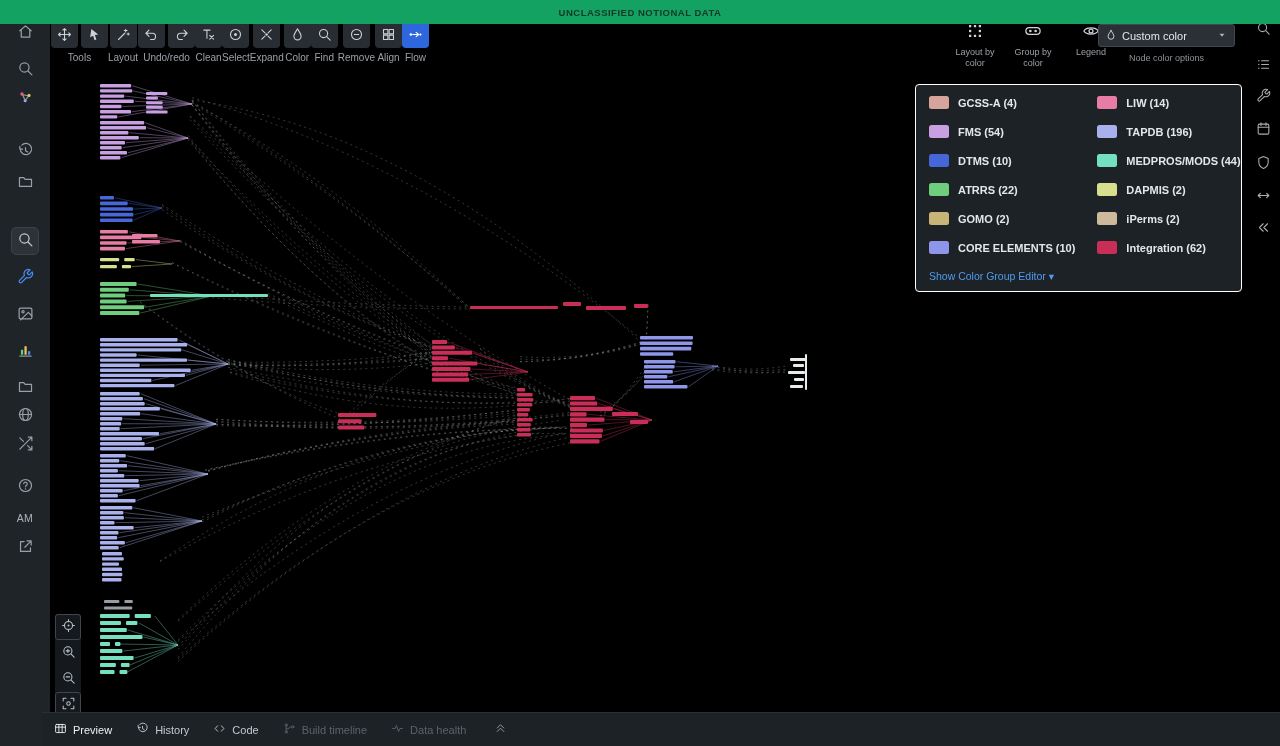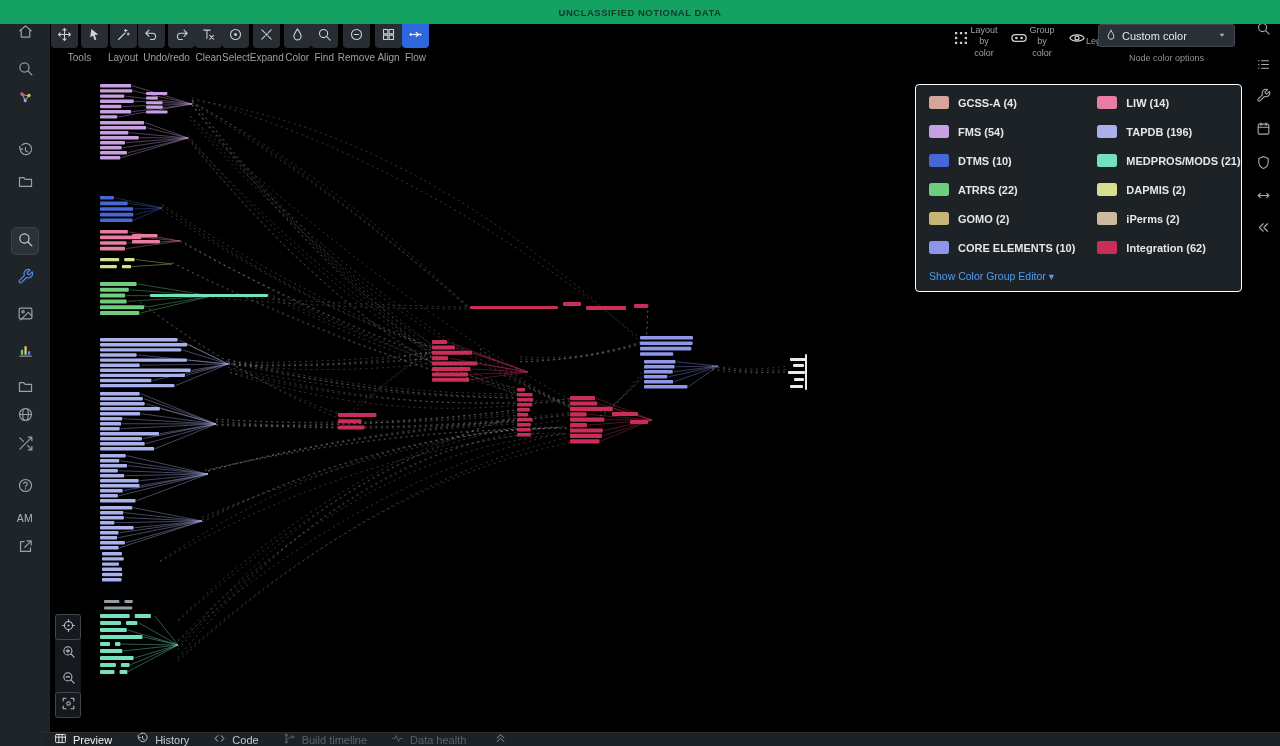--- a/index.html
+++ b/index.html
@@ -33,21 +33,21 @@
   .tb-group { display:flex; flex-direction:column; align-items:center; }
   .tb-btns { display:flex; gap:3px; }
   .tb-btn {
     width:27px; height:27px; border-radius:4px; background:#272d33; color:#ccd2d8;
     display:flex; align-items:center; justify-content:center; cursor:pointer;
   }
   .tb-btn.active { background:#2e66dd; color:#fff; }
   .tb-label { margin-top:4px; font-size:10px; color:#9aa1a8; white-space:nowrap; }
   
   .right-controls { position:absolute; left:952px; top:22px; display:flex; gap:12px; z-index:20; }
-  .rc-item { width:46px; display:flex; flex-direction:row; align-items:center; cursor:pointer; }
+  .rc-item { width:46px; display:flex; flex-direction:column; align-items:center; cursor:pointer; }
   .rc-icon { color:#ccd2d8; }
   .rc-label { margin-top:3px; font-size:9px; line-height:1.25; color:#9aa1a8; text-align:center; }
   .dropdown {
     position:absolute; left:1098px; top:24px; width:137px; height:23px; z-index:20;
     background:#2a3036; border:1px solid #40474f; border-radius:3px; cursor:pointer;
     display:flex; align-items:center; padding:0 6px; gap:5px; font-size:11px; color:#e3e7ea;
   }
   .dropdown .caret { margin-left:auto; color:#aab1b8; }
   .dropdown-caption {
     position:absolute; left:1098px; top:53px; width:137px; text-align:center;
@@ -68,21 +68,21 @@
   
   .right-rail { position:absolute; right:4px; top:16px; width:26px; display:flex; flex-direction:column; align-items:center; z-index:20; }
   .rr-item { width:24px; height:24px; display:flex; align-items:center; justify-content:center; color:#a7aeb5; cursor:pointer; }
   
   .zoom-controls { position:absolute; left:55px; top:614px; width:26px; z-index:20;
     display:flex; flex-direction:column; background:#15181c; border-radius:3px; }
   .zc-btn { width:26px; height:26px; display:flex; align-items:center; justify-content:center; color:#b9c0c6; cursor:pointer; }
   .zc-btn.framed { border:1px solid #3f464d; border-radius:3px; }
   
   .bottom-bar {
-    position:absolute; left:42px; right:0; bottom:0; height:14px; z-index:30;
+    position:absolute; left:42px; right:0; bottom:0; height:34px; z-index:30;
     background:#1d2226; border-top:1px solid #2a2f34;
     display:flex; align-items:center; padding-left:12px; gap:24px; font-size:11px;
   }
   .bb-item { display:flex; align-items:center; gap:6px; cursor:pointer; color:#c2c9cf; white-space:nowrap; }
   .bb-item.active { color:#eef1f3; }
   .bb-item.disabled { color:#5a626a; }
   .bb-chevron { color:#9aa1a8; margin-left:4px; cursor:pointer; display:flex; align-items:center; }
 </style>
 </head>
 <body>
@@ -742,21 +742,21 @@
         <div class="legend-row">
           <span class="legend-swatch" style="background:#e77ca4"></span>
                  <span class="legend-label">LIW (14)</span>
         </div>
         <div class="legend-row">
           <span class="legend-swatch" style="background:#a9b1ec"></span>
                  <span class="legend-label">TAPDB (196)</span>
         </div>
         <div class="legend-row">
           <span class="legend-swatch" style="background:#74e0c0"></span>
-                 <span class="legend-label">MEDPROS/MODS (21)</span>
+                 <span class="legend-label">MEDPROS/MODS (44)</span>
         </div>
         <div class="legend-row">
           <span class="legend-swatch" style="background:#d7df8e"></span>
                  <span class="legend-label">DAPMIS (2)</span>
         </div>
         <div class="legend-row">
           <span class="legend-swatch" style="background:#cdb99c"></span>
                  <span class="legend-label">iPerms (2)</span>
         </div>
         <div class="legend-row">

